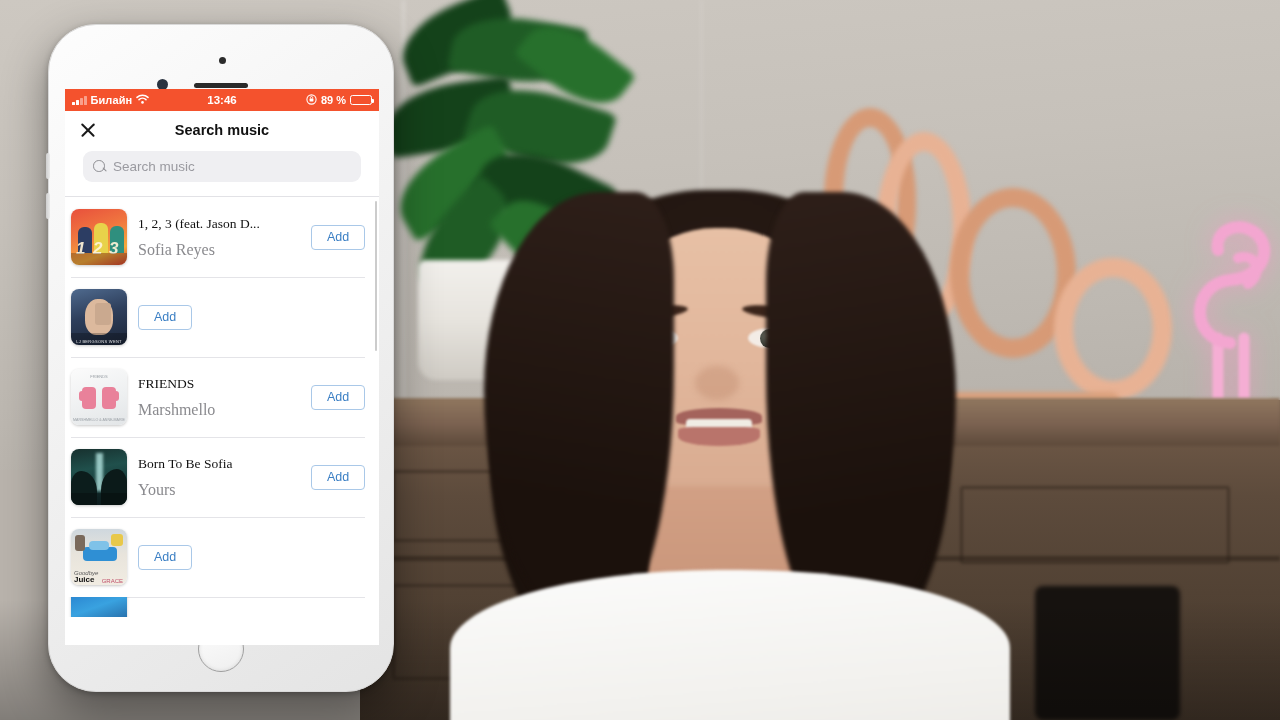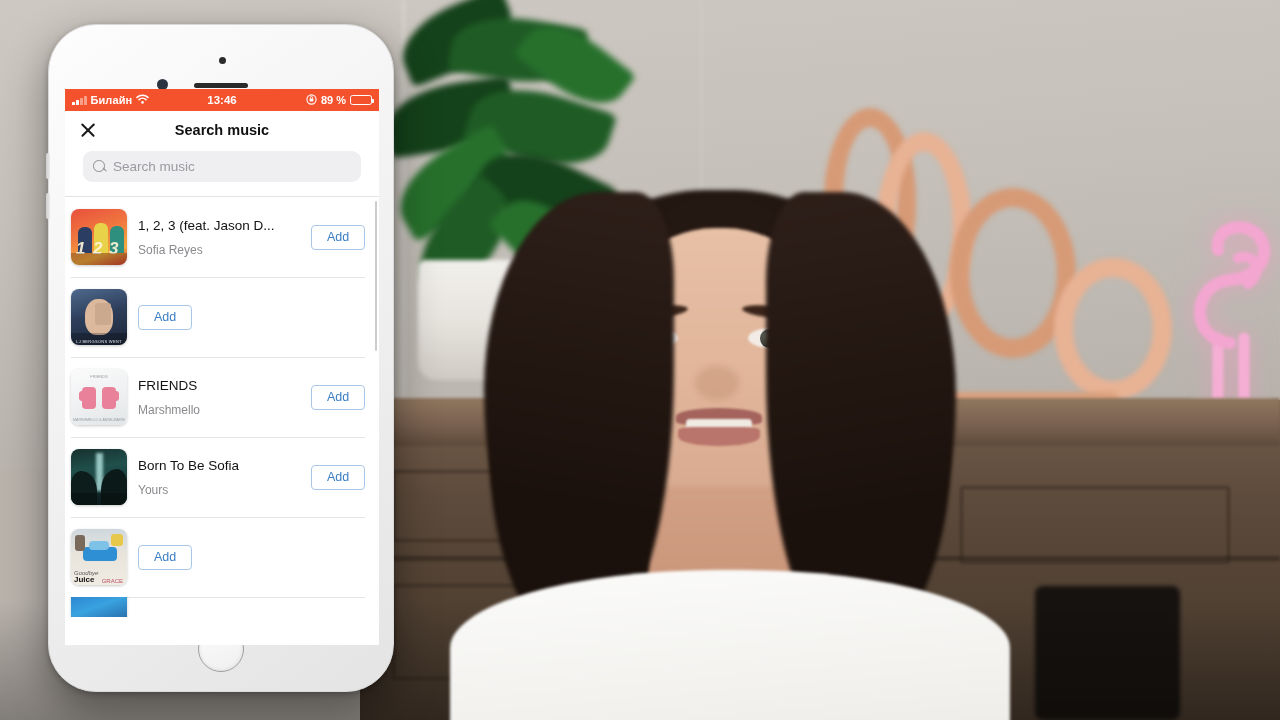--- a/index.html
+++ b/index.html
@@ -271,26 +271,26 @@
   }
   .song-row + .song-row::before {
     content:""; position:absolute; left:6px; right:14px; top:0;
     height:1px; background:#e4e4e8;
   }
   .art {
     width:56px; height:56px; border-radius:8px; flex:none;
     overflow:hidden; position:relative;
     box-shadow:0 1px 3px rgba(0,0,0,.22);
   }
-  .song-meta { flex:1; min-width:0; }
+  .song-meta { flex:1; min-width:0;font-family:Liberation Serif, serif; }
   .song-title {
     font-size:13.5px; color:#111; white-space:nowrap;
     overflow:hidden; text-overflow:ellipsis; line-height:1.28;
   }
-  .song-artist { font-size:12px; color:#8a8a8e; margin-top:8px; }
+  .song-artist { font-size:16px; color:#8a8a8e; margin-top:8px; }
   .add-btn {
     flex:none; width:54px; height:25px; border:1px solid #a9c8e8;
     border-radius:4px; background:#fff; color:#3b7fc4;
     font-size:12.5px; display:flex; align-items:center; justify-content:center;
     cursor:pointer; font-family:"Liberation Sans", sans-serif;
   }
   .scrollbar {
     position:absolute; right:2px; top:4px; width:2.5px; height:150px;
     background:rgba(0,0,0,.20); border-radius:2px;
   }

